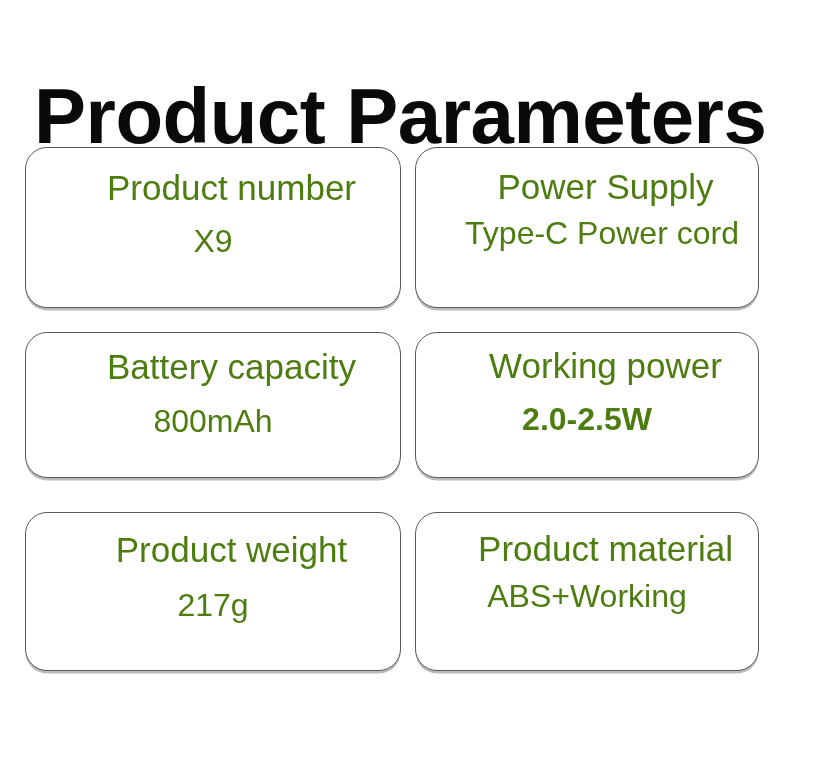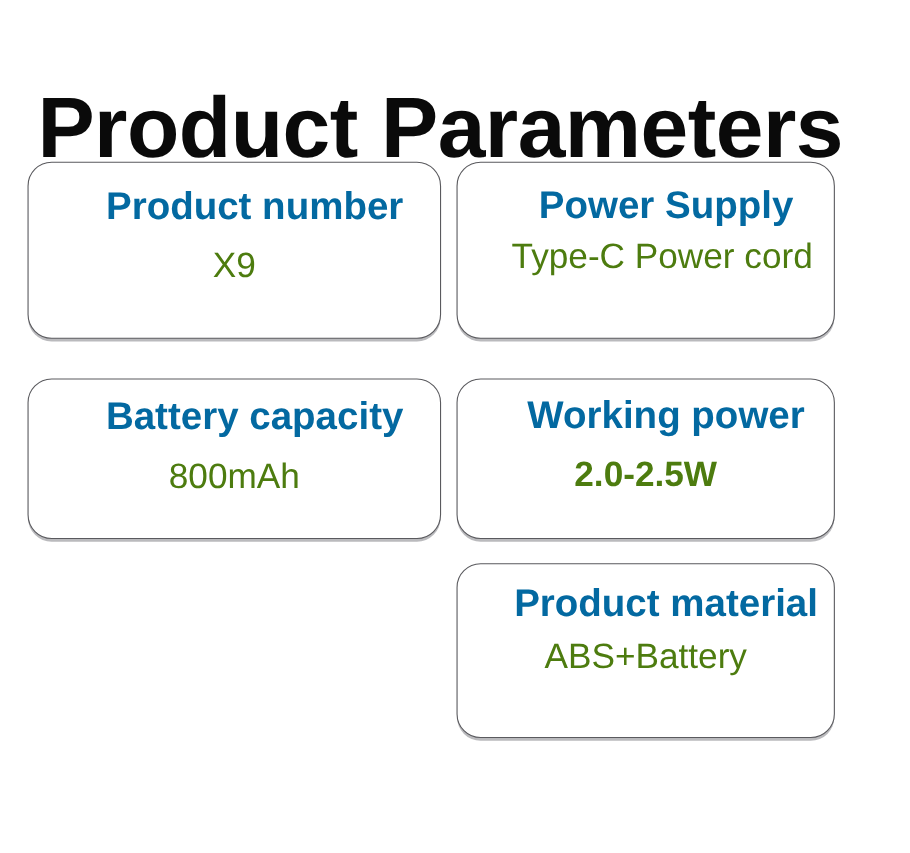--- a/index.html
+++ b/index.html
@@ -58,28 +58,28 @@
     flex-direction: column;
     align-items: center;
     overflow: hidden;
   }
 
   
   .col-left  { left: 25px;  width: 376px; }
   .col-right { left: 415px; width: 344px; }
 
   .row-1 { top: 147px; height: 161px; }
-  .row-2 { top: 344px; height: 146px; }
+  .row-2 { top: 332px; height: 146px; }
   .row-3 { top: 512px; height: 159px; }
 
   .card-label {
     font-size: 35px;
-    font-weight: 700;
+    font-weight: 400;
     line-height: 40px;
-    color: #0369a1;
+    color: #4d7c0f;
     white-space: nowrap;
     text-align: center;
     margin-left: 37px;
   }
 
   .card-value {
     font-size: 32px;
     font-weight: 400;
     line-height: 38px;
     color: #4d7c0f;
@@ -129,20 +129,24 @@
     <div class="param-card row-2 col-left">
       <div class="card-label">Battery capacity</div>
       <div class="card-value">800mAh</div>
     </div>
 
     <div class="param-card row-2 col-right">
       <div class="card-label">Working power</div>
       <div class="card-value bold">2.0-2.5W</div>
     </div>
 
+    <div class="param-card row-3 col-left">
+      <div class="card-label">Product weight</div>
+      <div class="card-value">217g</div>
+    </div>
 
     <div class="param-card row-3 col-right">
       <div class="card-label">Product material</div>
-      <div class="card-value">ABS+Battery</div>
+      <div class="card-value">ABS+Working</div>
     </div>
 
   </div>
 </div>
 
 </body></html>

